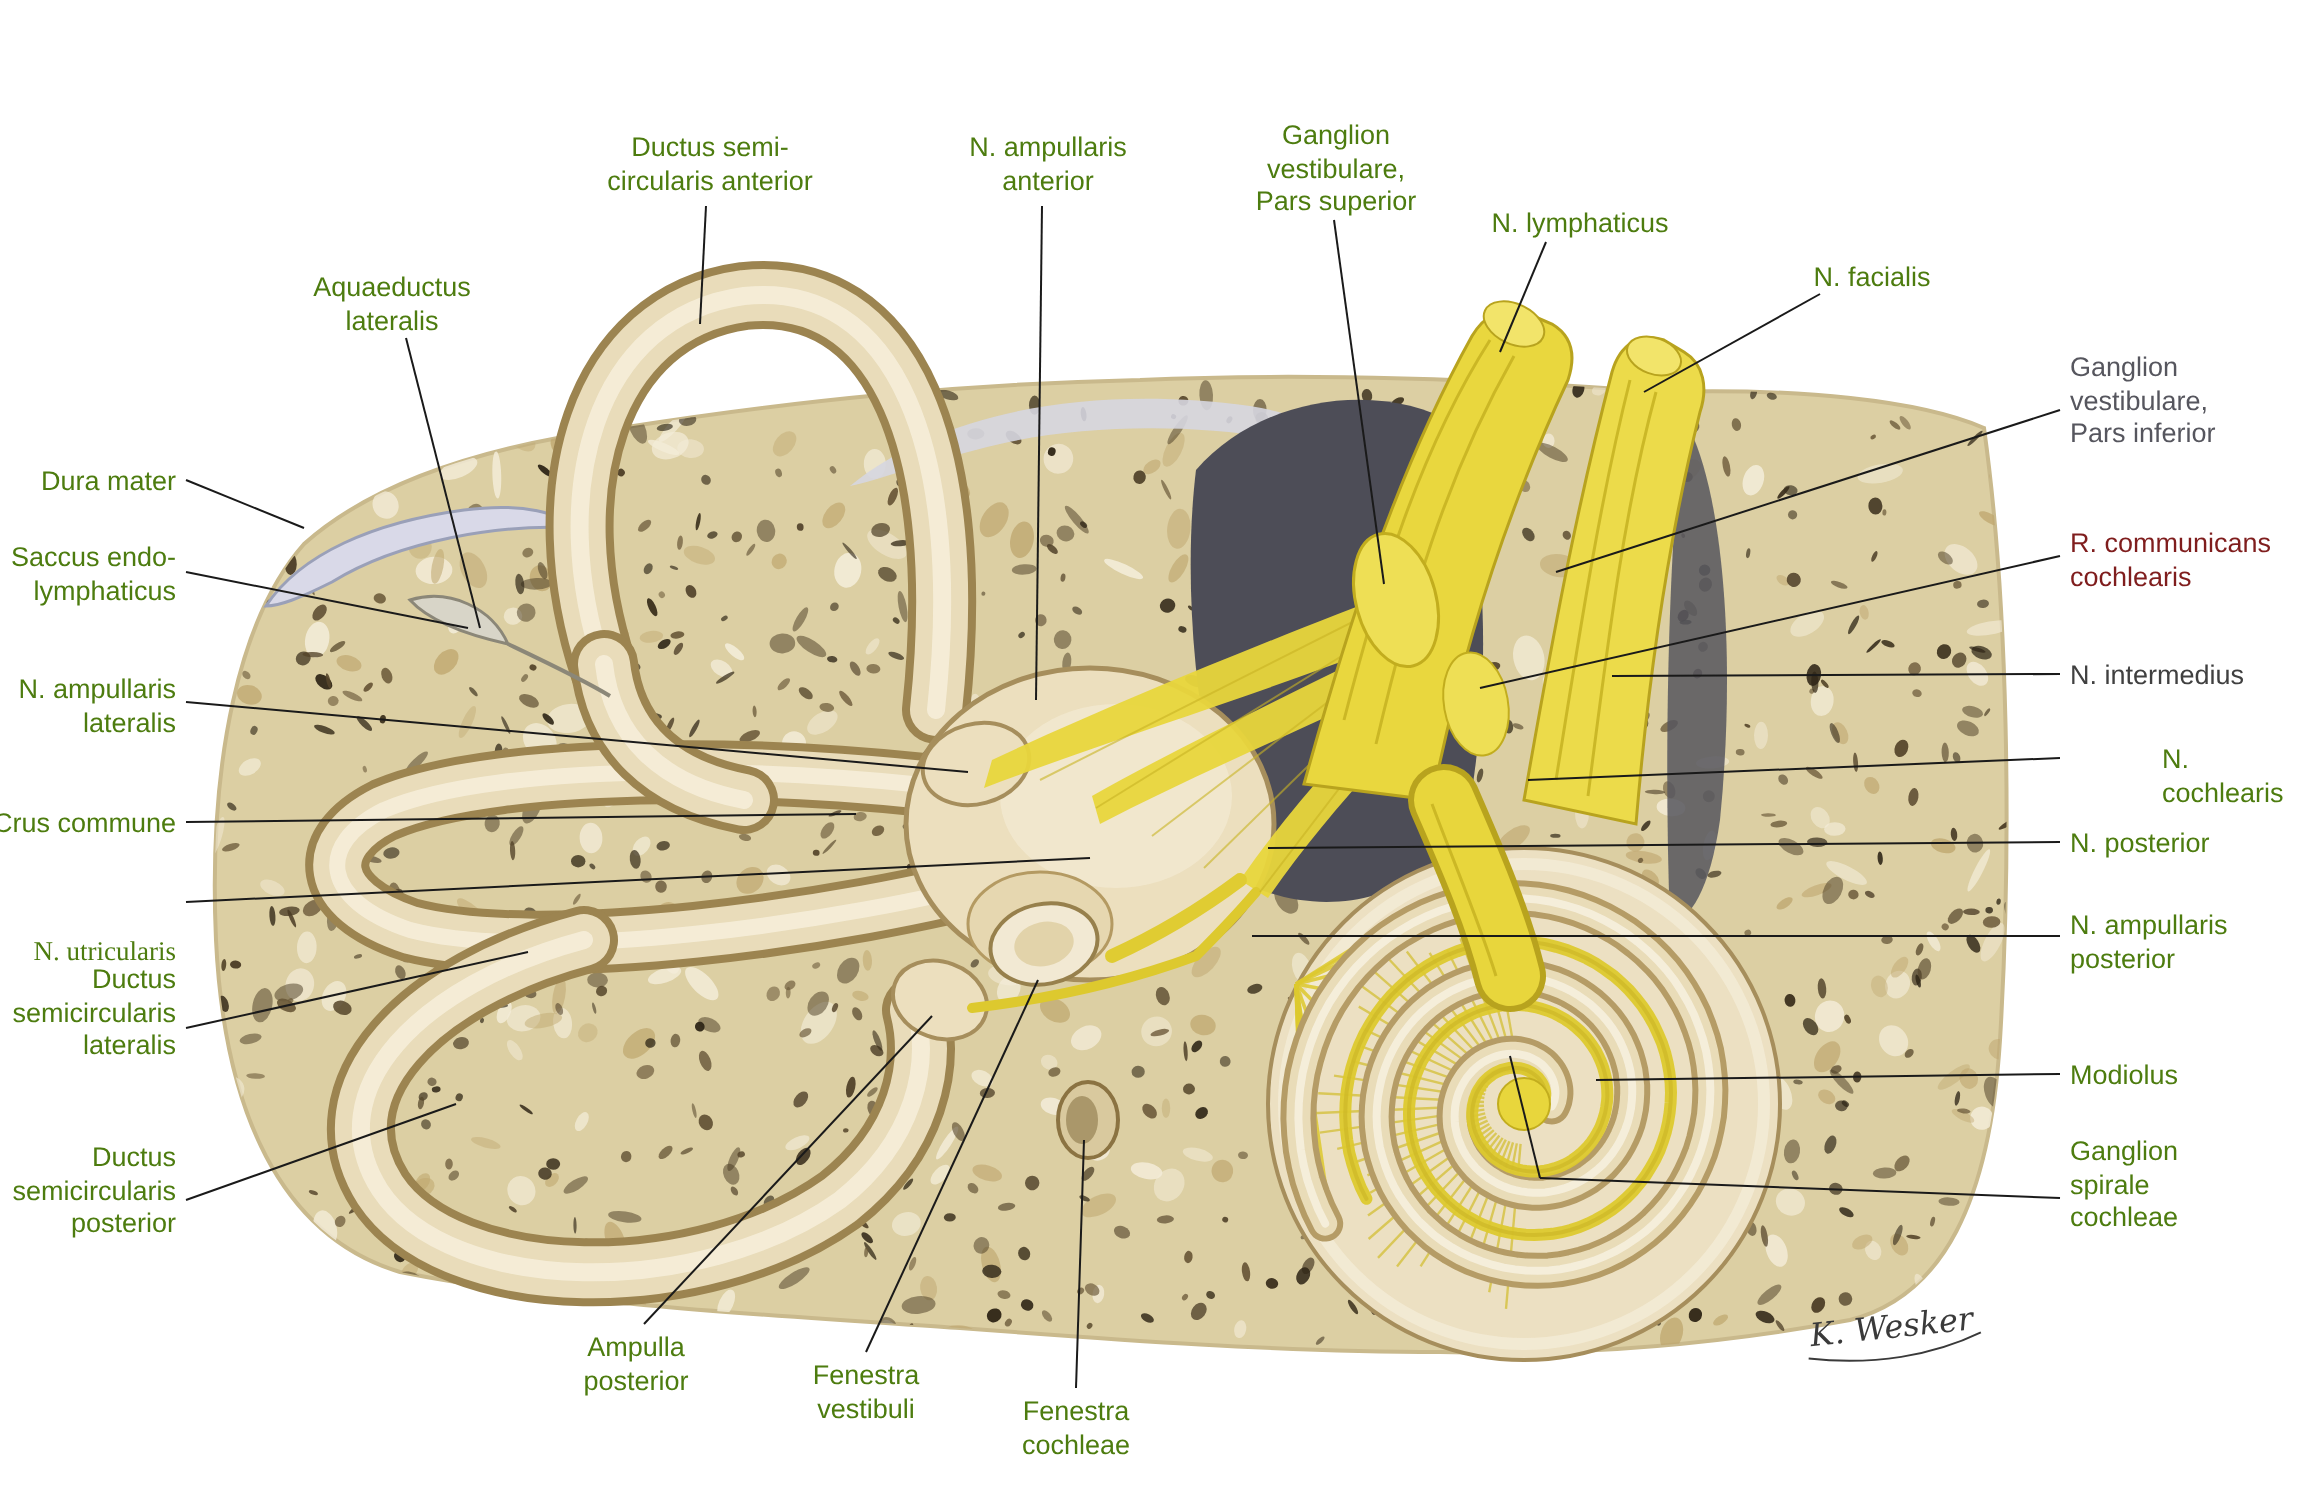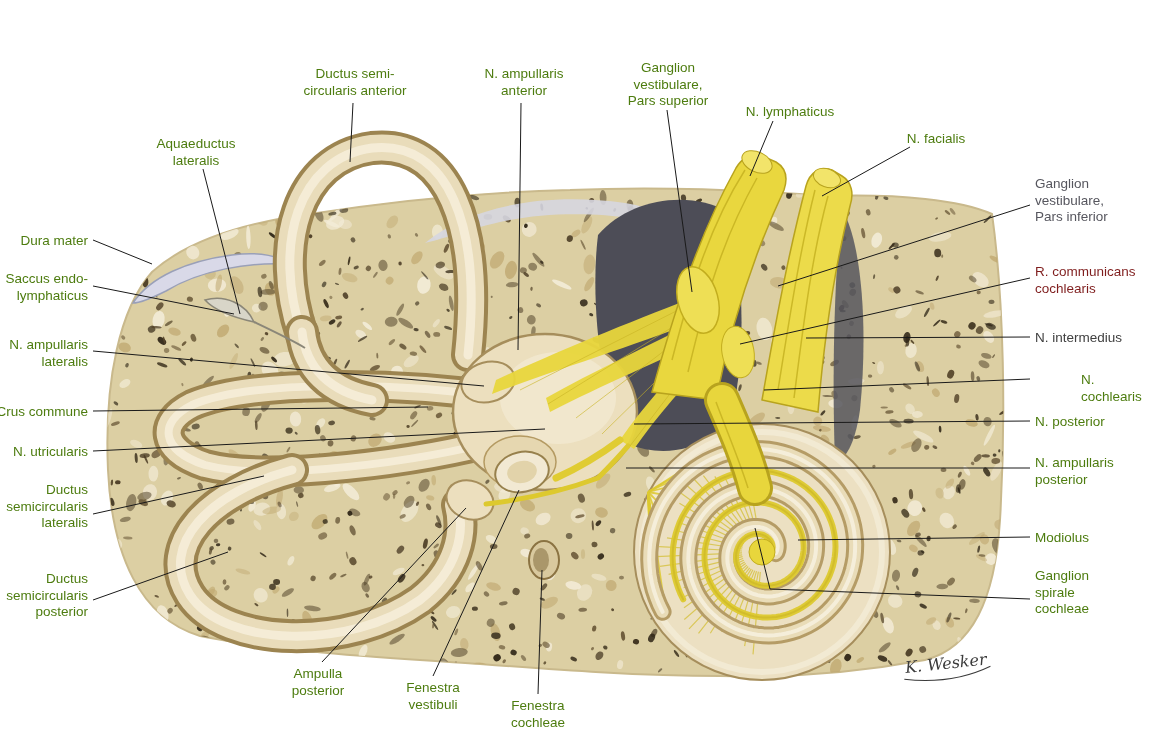--- a/index.html
+++ b/index.html
@@ -1298,21 +1298,21 @@
       <div class="label center" style="left: 790px; top: 104px;">N. lymphaticus</div>
       <div class="label center" style="left: 936px; top: 131px;">N. facialis</div>
       <div class="label center" style="left: 196px; top: 136px;">Aquaeductus
 lateralis</div>
       <div class="label right" style="left: 88px; top: 233px; text-align: right;">Dura mater</div>
       <div class="label right" style="left: 88px; top: 271px;">Saccus endo-
 lymphaticus</div>
       <div class="label right" style="left: 88px; top: 337px;">N. ampullaris
 lateralis</div>
       <div class="label right" style="left: 88px; top: 404px;">Crus commune</div>
-      <div class="label right" style="left: 88px; top: 444px;">N. utricularis</div>
+      <div class="label right" style="left: 88px; top: 468px; font-family: Liberation Serif, serif;">N. utricularis</div>
       <div class="label right" style="left: 88px; top: 482px;">Ductus
 semicircularis
 lateralis</div>
       <div class="label right" style="left: 88px; top: 571px;">Ductus
 semicircularis
 posterior</div>
       <div class="label center" style="left: 318px; top: 666px;">Ampulla
 posterior</div>
       <div class="label center" style="left: 433px; top: 680px;">Fenestra
 vestibuli</div>

